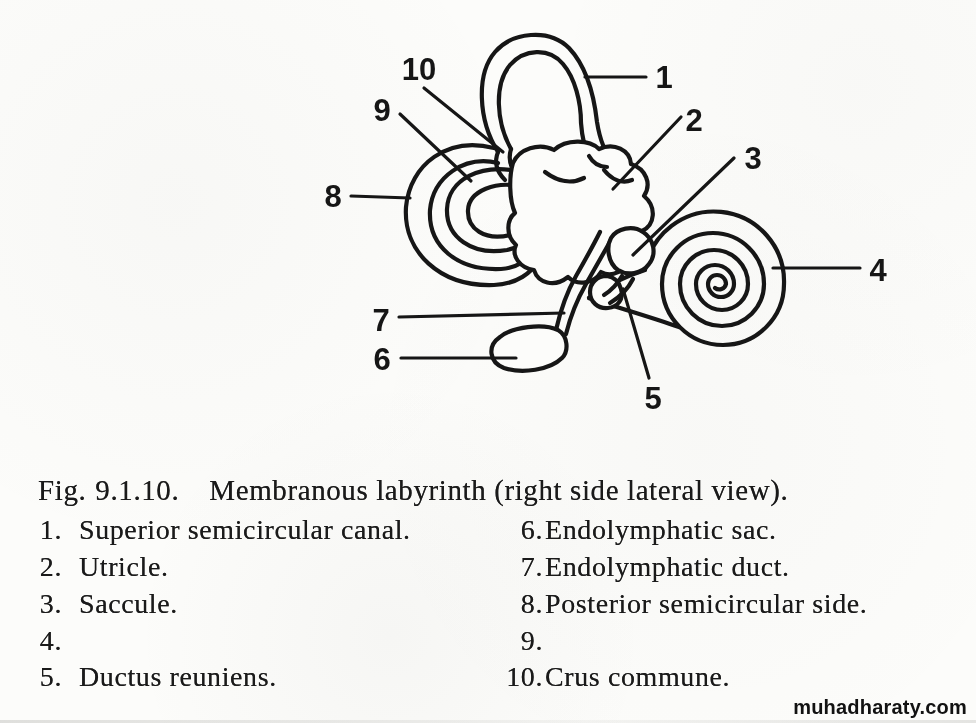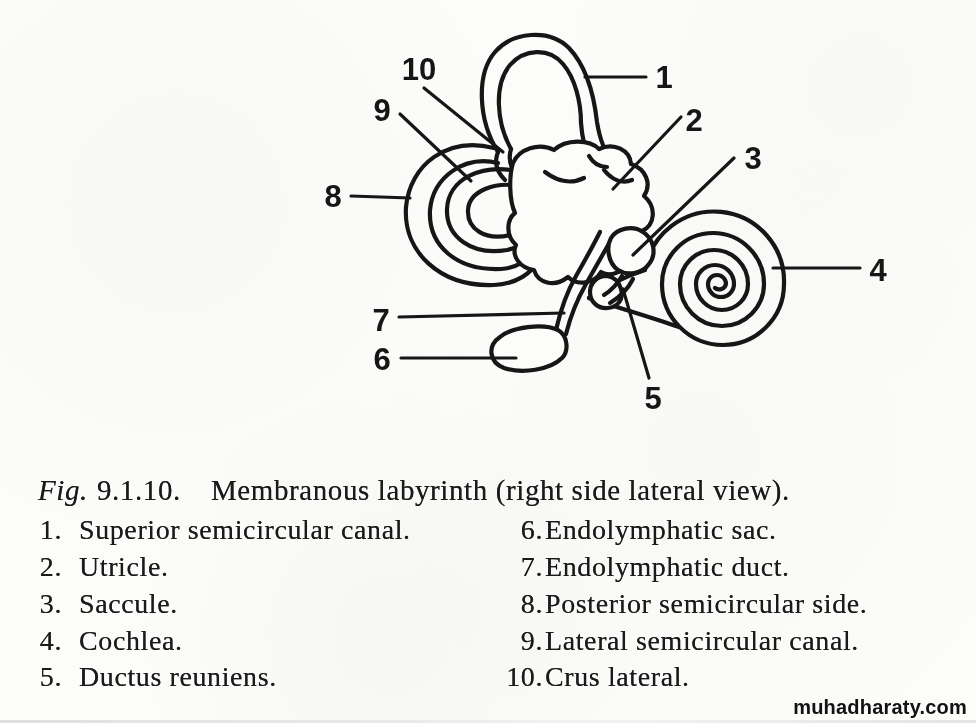--- a/index.html
+++ b/index.html
@@ -20,21 +20,21 @@
   .leader{stroke:#161616;stroke-width:3.2;stroke-linecap:round;fill:none;}
   .num-label{
     font-family:"Liberation Sans", sans-serif;font-weight:bold;font-size:31px;
     fill:#161616;
   }
   .caption{
     position:absolute;left:38px;top:474px;width:900px;
     font-size:29px;letter-spacing:0.6px;white-space:nowrap;
     text-shadow:0 0 0.6px rgba(20,20,20,0.75);
   }
-  .caption .fig-prefix{font-style:italic;}
+  .caption .fig-prefix{}
   .caption .fig-number{margin-left:9px;}
   .caption .fig-title{margin-left:30px;}
   .legend-row{
     position:absolute;height:36px;font-size:28px;letter-spacing:0.6px;
     white-space:nowrap;display:flex;align-items:baseline;
     text-shadow:0 0 0.6px rgba(20,20,20,0.75);
   }
   .legend-row .num{display:inline-block;text-align:right;}
   .col-left{left:36px;}
   .col-left .num{width:26px;}
@@ -152,44 +152,42 @@
   <div class="legend-row col-left r2">
     <span class="num">2.</span>
     <span class="lbl">Utricle.</span>
   </div>
   <div class="legend-row col-left r3">
     <span class="num">3.</span>
     <span class="lbl">Saccule.</span>
   </div>
   <div class="legend-row col-left r4">
     <span class="num">4.</span>
-    <span class="lbl">Cochlea.</span>
   </div>
   <div class="legend-row col-left r5">
     <span class="num">5.</span>
     <span class="lbl">Ductus reuniens.</span>
   </div>
 
   <div class="legend-row col-right r1">
     <span class="num">6.</span>
     <span class="lbl">Endolymphatic sac.</span>
   </div>
   <div class="legend-row col-right r2">
     <span class="num">7.</span>
     <span class="lbl">Endolymphatic duct.</span>
   </div>
   <div class="legend-row col-right r3">
     <span class="num">8.</span>
     <span class="lbl">Posterior semicircular side.</span>
   </div>
   <div class="legend-row col-right r4">
     <span class="num">9.</span>
-    <span class="lbl">Lateral semicircular canal.</span>
   </div>
   <div class="legend-row col-right r5">
     <span class="num">10.</span>
-    <span class="lbl">Crus lateral.</span>
+    <span class="lbl">Crus commune.</span>
   </div>
 
   <div class="bottom-smudge"></div>
 
   <div class="watermark">muhadharaty.com</div>
 </div>
 
 </body></html>

